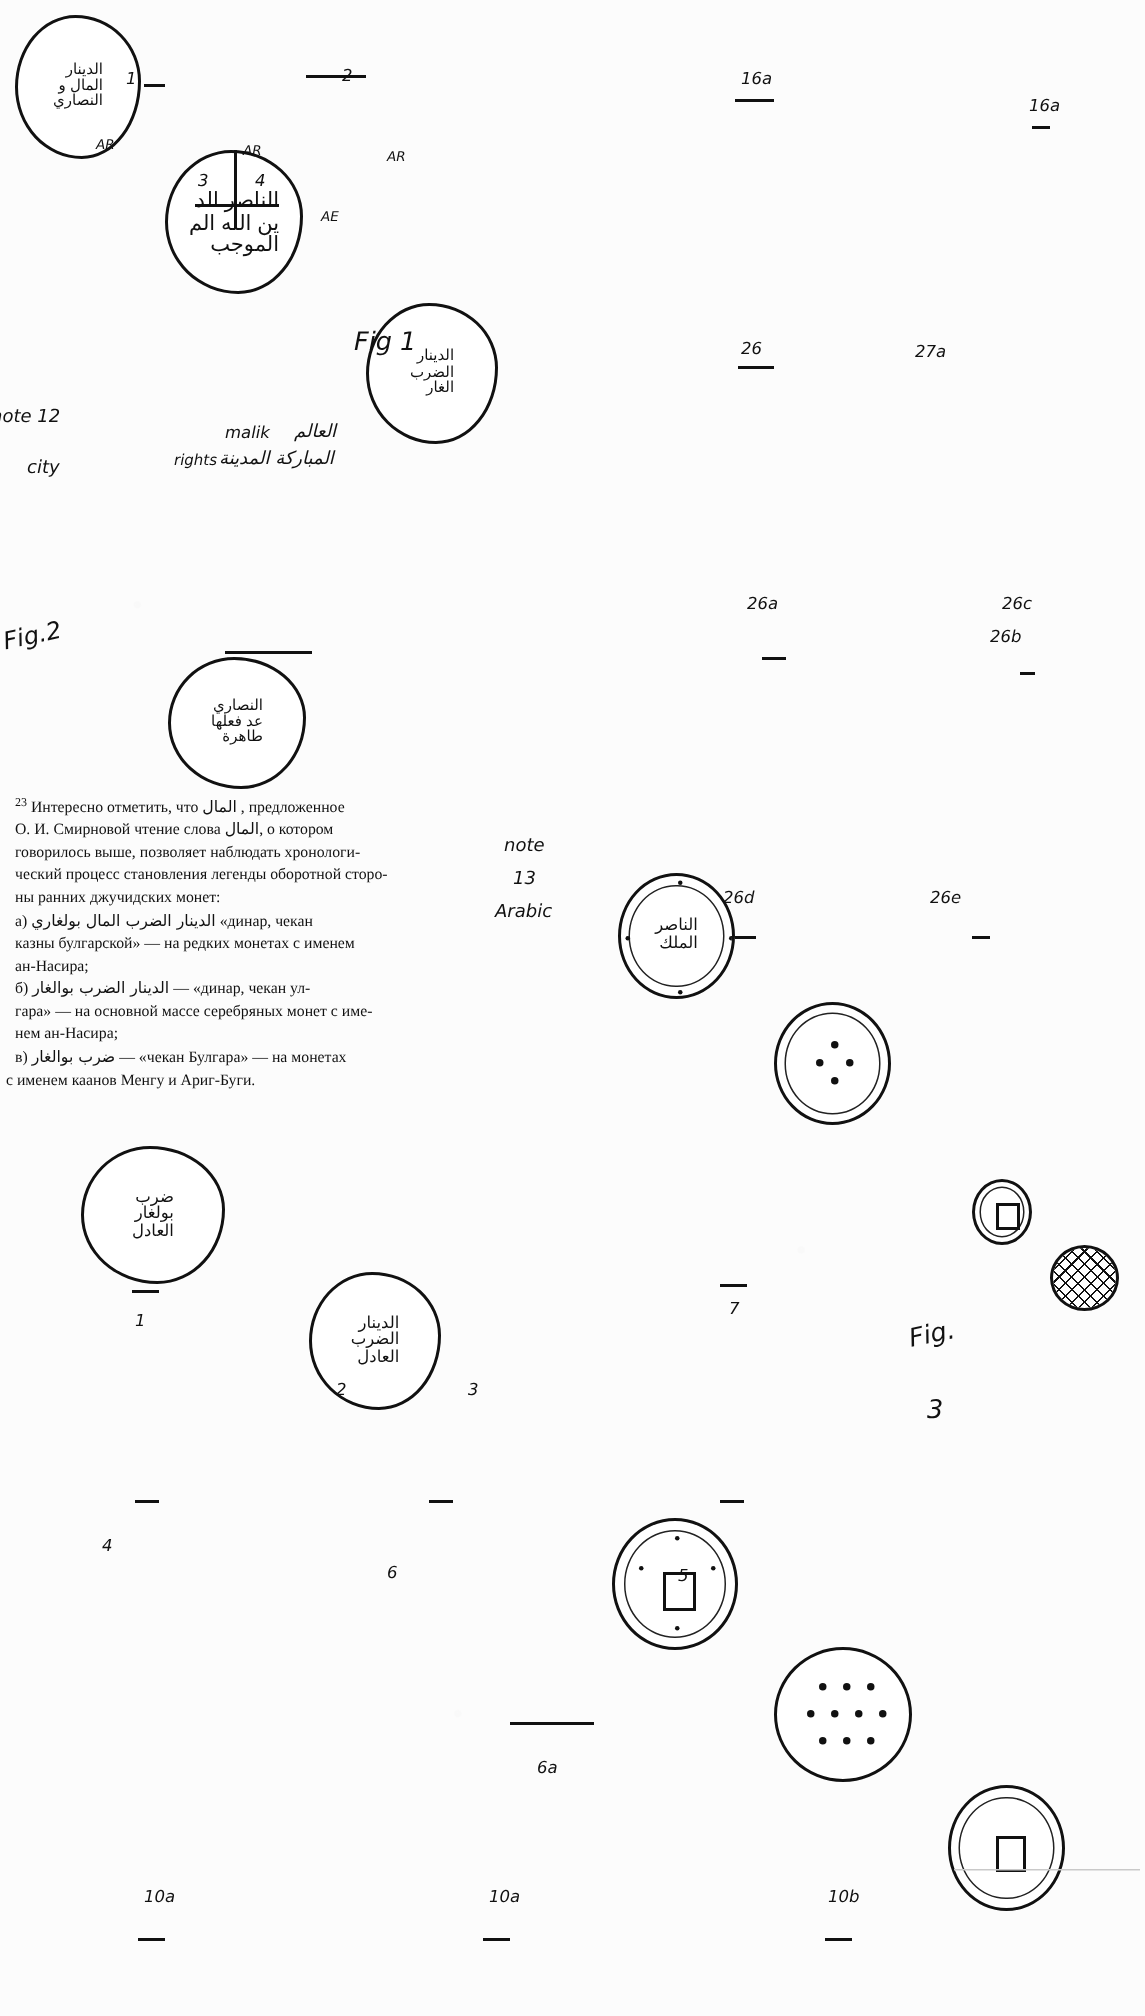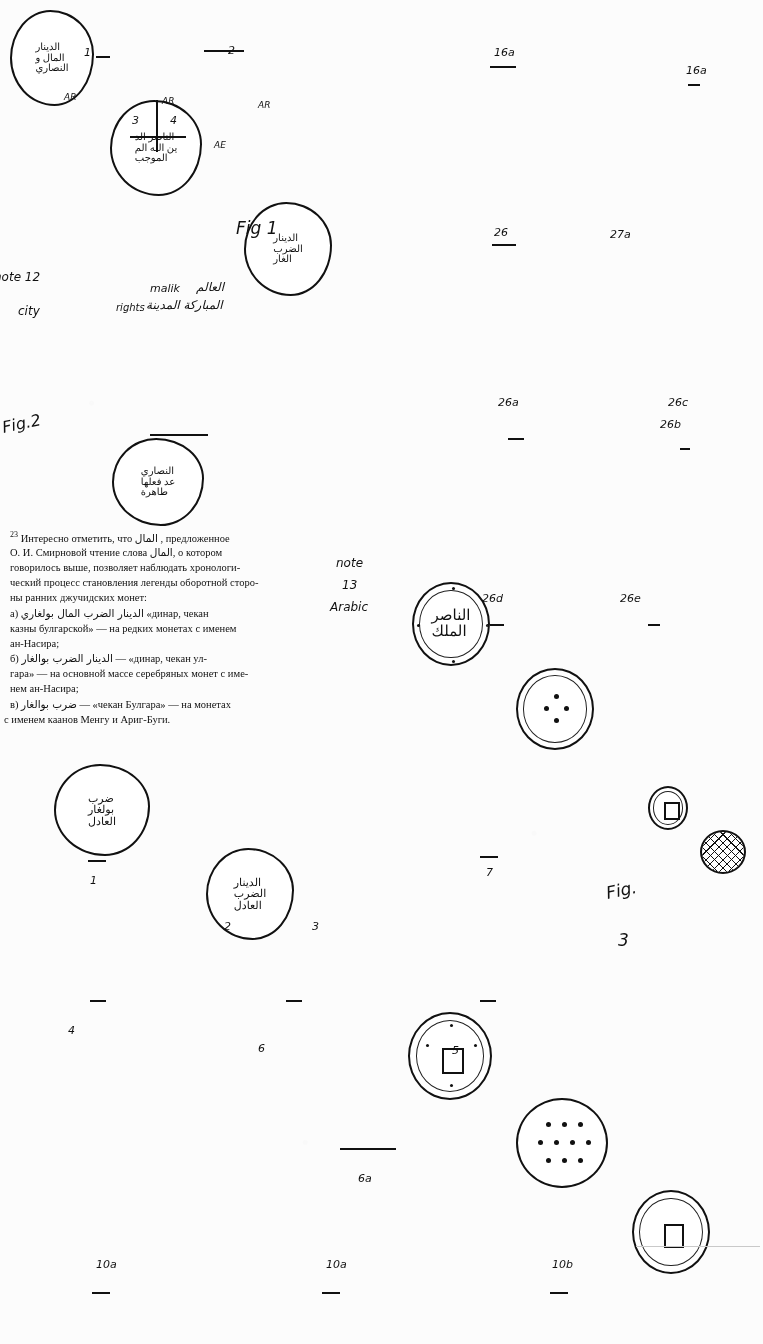--- a/index.html
+++ b/index.html
@@ -21,22 +21,22 @@
     display:flex;align-items:center;justify-content:center;
     overflow:hidden;
     box-sizing:border-box;
   }
   .coin.blob{border-radius:48% 52% 47% 53% / 50% 46% 54% 50%;}
   .coin .inner{
     position:absolute;border:1px solid #222;border-radius:50%;
     left:7%;top:7%;right:7%;bottom:7%;
   }
   .coin .txt{
-    position:relative;z-index:2;text-align:left;
-    font-family:Liberation Serif, serif;
+    position:relative;z-index:2;text-align:right;
+    font-family:Liberation Sans, sans-serif;
     line-height:1.05;
     color:#111;
     padding:2px;
   }
   .lbl{
     position:absolute;font-family:"DejaVu Sans", sans-serif;font-style:italic;
     font-size:11px;color:#111;
   }
   .figlabel{
     position:absolute;font-family:"DejaVu Sans", sans-serif;font-style:italic;
@@ -75,21 +75,21 @@
 
   <div class="coin blob abs" style="left:10px;top:10px;width:84px;height:96px;">
     <div class="txt arab" style="font-size:10px;white-space:pre-line;">الدينار
 المال و
 النصاري</div>
   </div>
   <div class="lbl" style="left:84px;top:46px;">1</div>
   <div class="lbl" style="left:64px;top:92px;font-size:9px;">AR</div>
 
   <div class="coin blob abs" style="left:110px;top:4px;width:92px;height:96px;">
-    <div class="txt arab" style="font-size:10px;white-space:pre-line;">الناصر الد
+    <div class="txt arab" style="font-size:14px;white-space:pre-line;">الناصر الد
 ين الله الم
 الموجب</div>
   </div>
   <div class="lbl" style="left:228px;top:44px;">2</div>
   <div class="lbl" style="left:162px;top:96px;font-size:9px;">AR</div>
 
   <div class="coin blob abs" style="left:244px;top:10px;width:88px;height:94px;">
     <div class="txt arab" style="font-size:10px;white-space:pre-line;">الدينار
 الضرب
 الغار</div>
@@ -169,21 +169,21 @@
     </p>
     <p style="margin-left:-6px;">с именем каанов Менгу и Ариг-Буги.</p>
   </div>
 
   <div class="note" style="left:336px;top:556px;">note</div>
   <div class="note" style="left:342px;top:578px;">13</div>
   <div class="note" style="left:330px;top:600px;">Arabic</div>
 
   <div class="coin abs" style="left:412px;top:24px;width:78px;height:84px;">
     <div class="inner"></div>
-    <div class="txt arab" style="font-size:15px;">الناصر<br>الملك</div>
+    <div class="txt arab" style="font-size:11px;">الناصر<br>الملك</div>
     <div class="orn">
       <span class="smalldot" style="left:38px;top:3px;"></span>
       <span class="smalldot" style="left:38px;top:76px;"></span>
       <span class="smalldot" style="left:3px;top:40px;"></span>
       <span class="smalldot" style="left:72px;top:40px;"></span>
     </div>
   </div>
   <div class="abs" style="left:490px;top:66px;width:26px;height:2px;background:#111;"></div>
   <div class="lbl" style="left:494px;top:46px;">16a</div>
   <div class="coin abs" style="left:516px;top:26px;width:78px;height:82px;">

